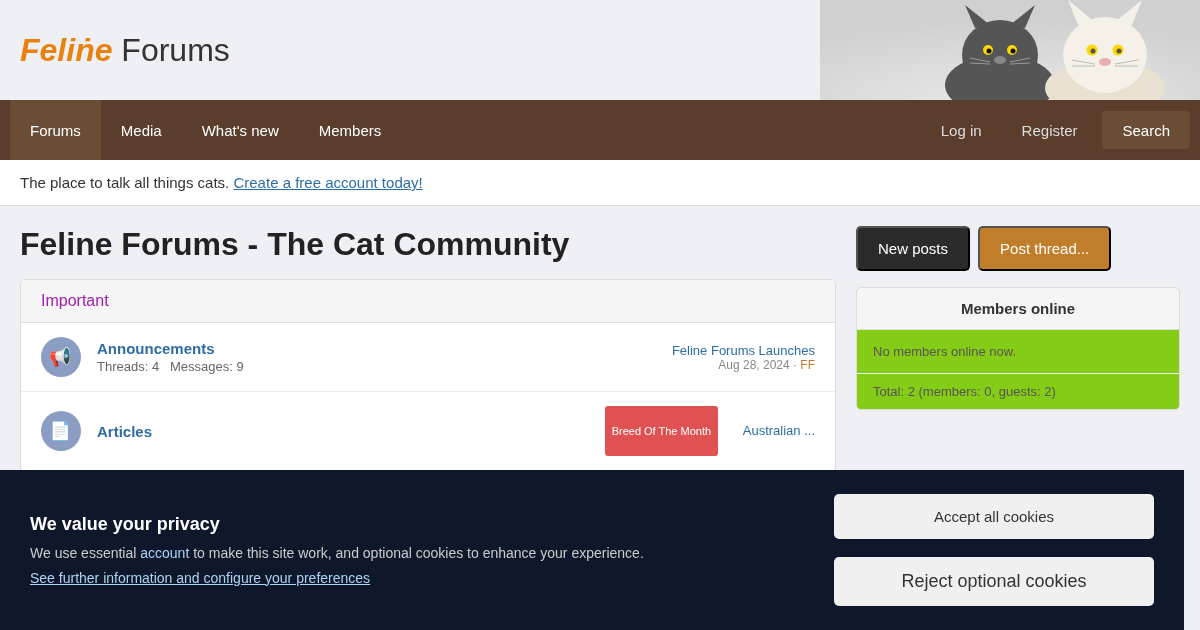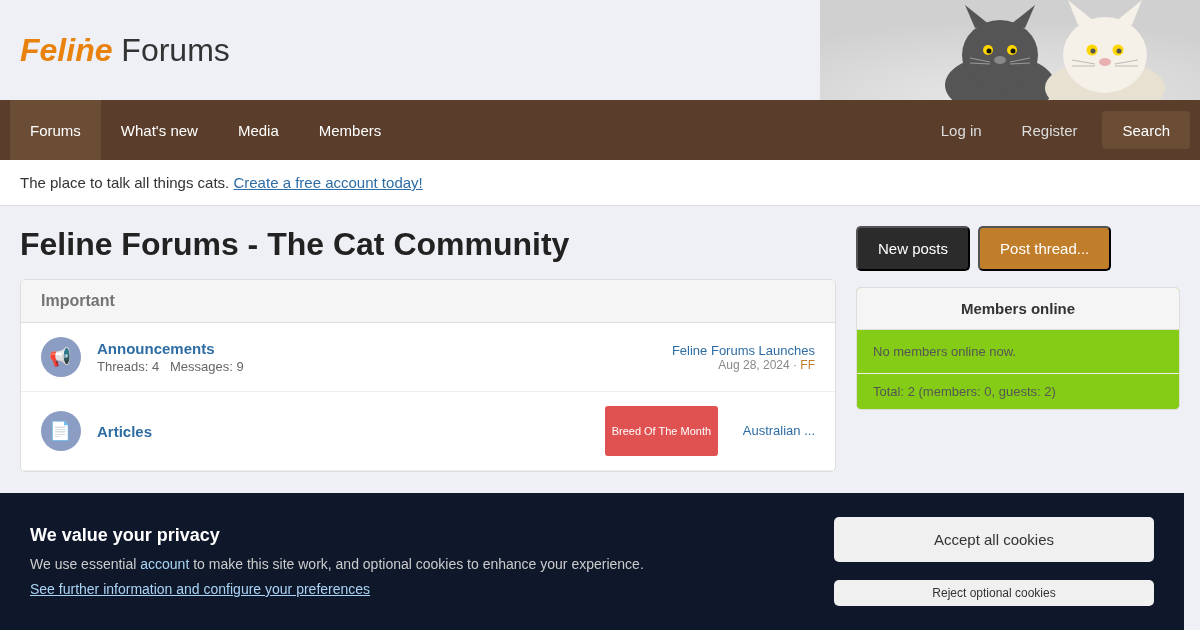--- a/index.html
+++ b/index.html
@@ -127,22 +127,22 @@
     .forum-section {
       background: #fff;
       border: 1px solid #ddd;
       border-radius: 5px;
       overflow: hidden;
     }
     .section-header {
       background: #f5f5f5;
       padding: 12px 20px;
       font-size: 16px;
-      font-weight: bold;
-      color: #737373;
+      font-weight: normal;
+      color: #a21caf;
       border-bottom: 1px solid #ddd;
     }
     .forum-row {
       display: flex;
       align-items: center;
       padding: 14px 20px;
       border-bottom: 1px solid #eee;
       gap: 16px;
     }
     .forum-icon {
@@ -235,24 +235,24 @@
       border-radius: 5px;
       cursor: pointer;
       font-size: 15px;
       font-weight: 500;
       text-align: center;
       border: none;
     }
     .btn-reject {
       background: #f0f0f0;
       color: #333;
-      padding: 6px 20px;
-      border-radius: 5px;
-      cursor: pointer;
-      font-size: 12px;
+      padding: 14px 20px;
+      border-radius: 5px;
+      cursor: pointer;
+      font-size: 18px;
       font-weight: 500;
       text-align: center;
       border: none;
     }
   </style>
 </head>
 <body>
 
 <div class="header">
   <div class="logo">
@@ -303,22 +303,22 @@
       <line x1="252" y1="66" x2="275" y2="66" stroke="#bbb" stroke-width="1"></line>
       <line x1="295" y1="64" x2="318" y2="60" stroke="#bbb" stroke-width="1"></line>
       <line x1="295" y1="66" x2="318" y2="66" stroke="#bbb" stroke-width="1"></line>
     </svg>
   </div>
 </div>
 
 <nav class="nav">
   <div class="nav-left">
     <a class="nav-item active">Forums</a>
+    <a class="nav-item">Media</a>
     <a class="nav-item">What's new</a>
-    <a class="nav-item">Media</a>
     <a class="nav-item">Members</a>
   </div>
   <div class="nav-right">
     <span class="nav-text-btn">Log in</span>
     <span class="nav-text-btn">Register</span>
     <div class="nav-search-btn">Search</div>
   </div>
 </nav>
 
 <div class="banner">

